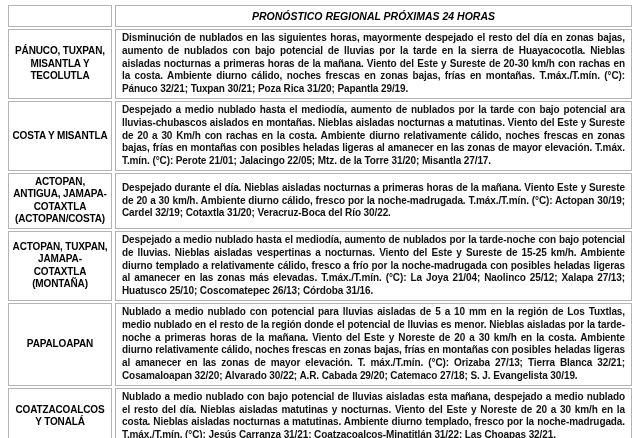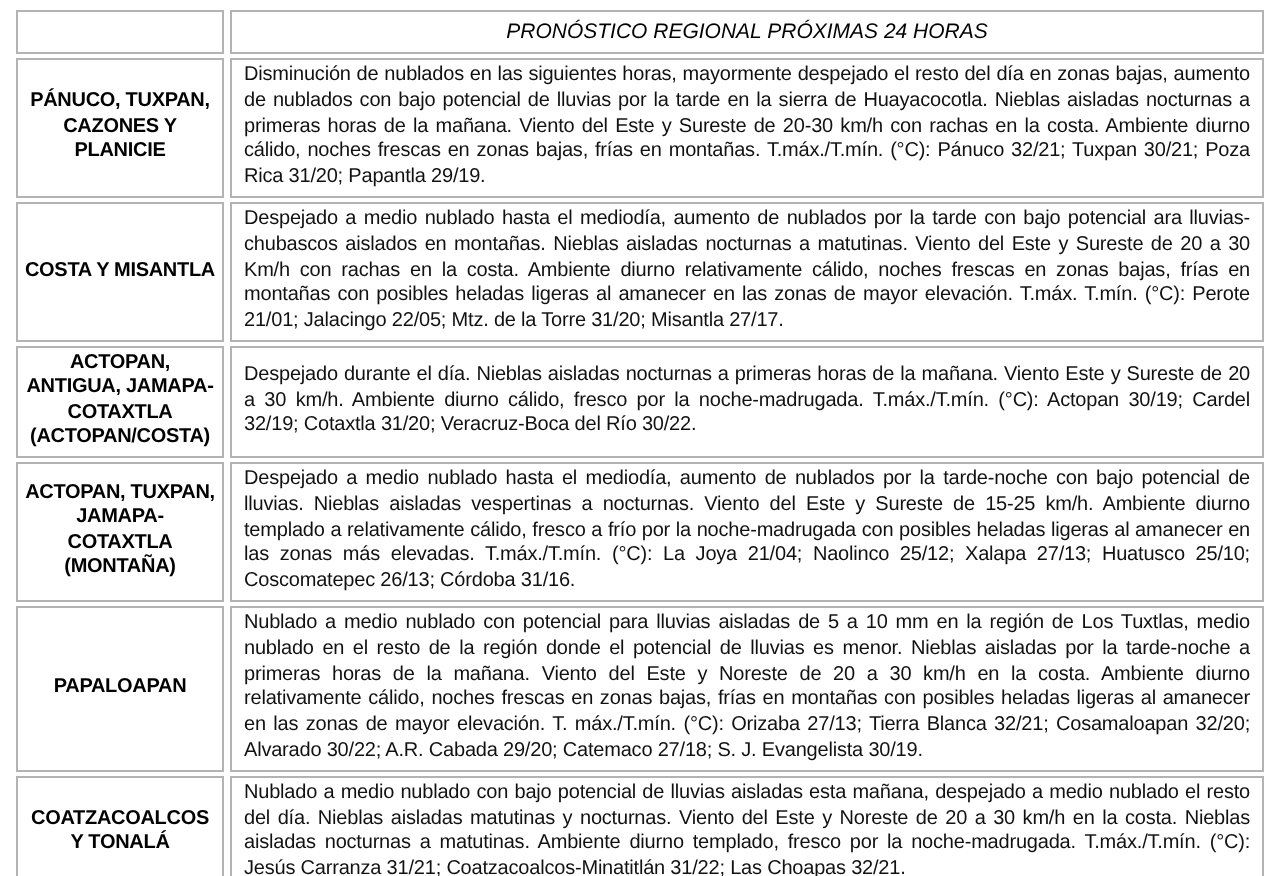--- a/index.html
+++ b/index.html
@@ -39,46 +39,47 @@
     padding: 2px 3px;
     color: #000000;
   }
   td.forecast-cell {
     text-align: justify;
     font-size: 10px;
     line-height: 12.8px;
     letter-spacing: -0.1px;
     padding: 2px 6px;
     color: #111111;
+    font-weight: bold;
   }
   td.header-spacer {
     height: 18px;
   }
   td.header-title {
     text-align: center;
-    font-weight: normal;
+    font-weight: bold;
     font-style: italic;
     font-size: 10.5px;
     line-height: 12px;
     padding: 4px 2px;
     color: #000000;
   }
 </style>
 </head>
 <body>
 
 <div class="page">
   <table class="forecast">
     <tbody>
         <tr>
       <td class="region-cell header-spacer"></td>
       <td class="header-title">PRONÓSTICO REGIONAL PRÓXIMAS 24 HORAS</td>
     </tr>
     <tr>
-      <td class="region-cell">PÁNUCO, TUXPAN, CAZONES Y PLANICIE</td>
+      <td class="region-cell">PÁNUCO, TUXPAN, MISANTLA Y TECOLUTLA</td>
       <td class="forecast-cell">Disminución de nublados en las siguientes horas, mayormente despejado el resto del día en zonas bajas, aumento de nublados con bajo potencial de lluvias por la tarde en la sierra de Huayacocotla. Nieblas aisladas nocturnas a primeras horas de la mañana. Viento del Este y Sureste de 20-30 km/h con rachas en la costa. Ambiente diurno cálido, noches frescas en zonas bajas, frías en montañas. T.máx./T.mín. (°C): Pánuco 32/21; Tuxpan 30/21; Poza Rica 31/20; Papantla 29/19.</td>
     </tr>
     <tr>
       <td class="region-cell">COSTA Y MISANTLA</td>
       <td class="forecast-cell">Despejado a medio nublado hasta el mediodía, aumento de nublados por la tarde con bajo potencial ara lluvias-chubascos aislados en montañas. Nieblas aisladas nocturnas a matutinas. Viento del Este y Sureste de 20 a 30 Km/h con rachas en la costa. Ambiente diurno relativamente cálido, noches frescas en zonas bajas, frías en montañas con posibles heladas ligeras al amanecer en las zonas de mayor elevación. T.máx. T.mín. (°C): Perote 21/01; Jalacingo 22/05; Mtz. de la Torre 31/20; Misantla 27/17.</td>
     </tr>
     <tr>
       <td class="region-cell">ACTOPAN, ANTIGUA, JAMAPA-COTAXTLA (ACTOPAN/COSTA)</td>
       <td class="forecast-cell">Despejado durante el día. Nieblas aisladas nocturnas a primeras horas de la mañana. Viento Este y Sureste de 20 a 30 km/h. Ambiente diurno cálido, fresco por la noche-madrugada. T.máx./T.mín. (°C): Actopan 30/19; Cardel 32/19; Cotaxtla 31/20; Veracruz-Boca del Río 30/22.</td>
     </tr>

